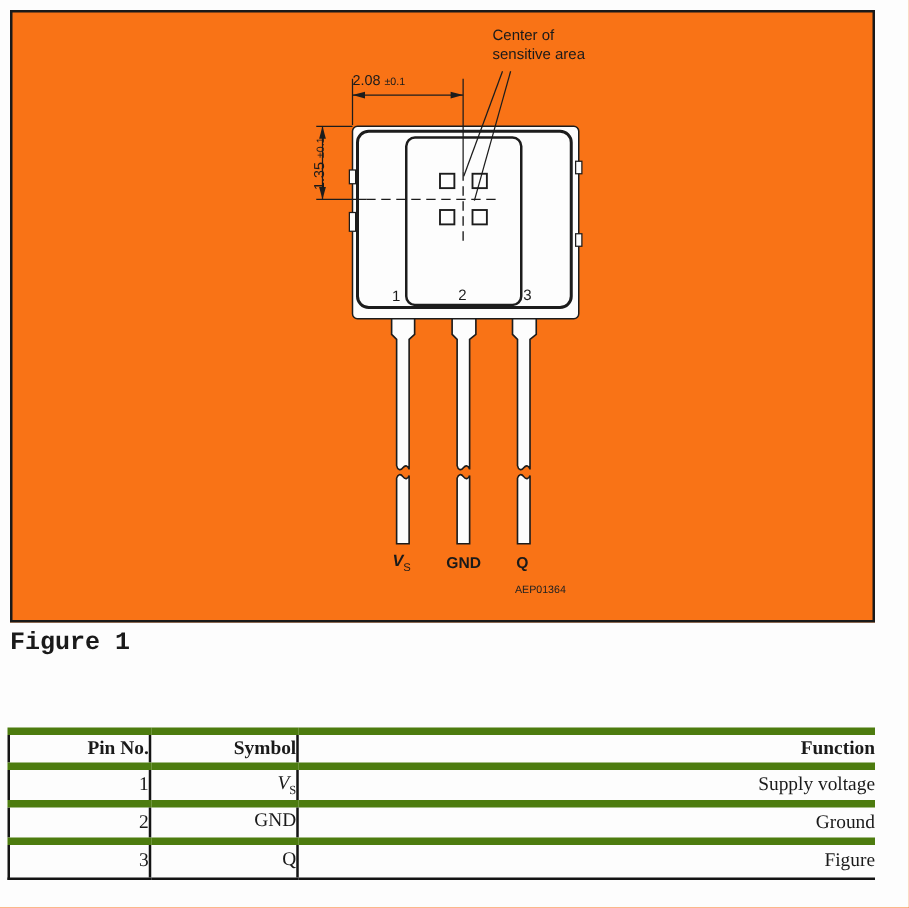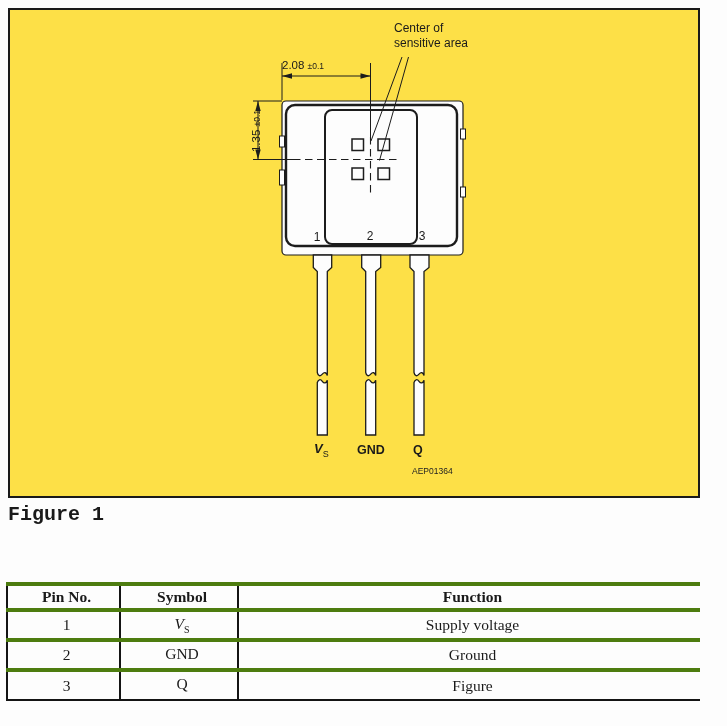--- a/index.html
+++ b/index.html
@@ -2,21 +2,21 @@
 <html><head>
 <meta charset="utf-8">
 <style>
   * { margin:0; padding:0; box-sizing:border-box; }
   body { width:727px; height:726px; background:#fdfdfd; overflow:hidden;
          font-family:"Liberation Sans", sans-serif; color:#1a1a1a; }
   .page { position:relative; width:727px; height:726px; }
 
   
   .figure-frame { position:absolute; left:8px; top:8px; width:692px; height:490px;
-                  border:2px solid #1a1a1a; background:#fde047; }
+                  border:2px solid #1a1a1a; background:#f97316; }
   .figure-frame svg { position:absolute; left:0; top:0; }
 
   .abs { position:absolute; white-space:nowrap; }
 
   .center-label { left:384px; top:11px; font-size:12px; line-height:15px; }
   .center-label span { display:block; }
 
   .dim-w { left:272px; top:49px; width:100px; font-size:11.5px; }
   .dim-h { left:196px; top:115px; width:100px; text-align:center; font-size:11.5px;
            transform:rotate(-90deg); }
@@ -38,22 +38,22 @@
   .figure-caption { position:absolute; left:8px; top:503px;
                     font-family:Liberation Mono, monospace; font-weight:700; font-size:20px; }
   .table-title { position:absolute; left:8px; top:551px;
                  font-family:"Liberation Serif", serif; font-weight:700; font-size:16px; }
 
   
   table.pin-table { position:absolute; left:6px; top:582px; width:694px;
                     border-collapse:collapse; table-layout:fixed;
                     font-family:"Liberation Serif", serif; font-size:15.5px; }
   .pin-table col.c1 { width:113px; } .pin-table col.c2 { width:118px; }
-  .pin-table th, .pin-table td { border-top:4px solid #4d7c0f; border-left:2px solid #141414;
-                                 padding:2px 0 2px 6px; text-align:center; vertical-align:middle; }
+  .pin-table th, .pin-table td { border-top:6px solid #4d7c0f; border-left:2px solid #141414;
+                                 padding:2px 0 2px 6px; text-align:right; vertical-align:middle; }
   .pin-table th:first-child, .pin-table td:first-child { border-left:2px solid #141414; }
   .pin-table tr > *:last-child { border-right:none; }
   .pin-table tr:last-child > * { border-bottom:2px solid #141414; }
   .pin-table th { font-weight:700; height:26px; }
   .pin-table td { height:30px; }
   .sym-italic { font-style:italic; }
   .pin-table sub { font-size:10px; }
 </style>
 </head>
 <body>

